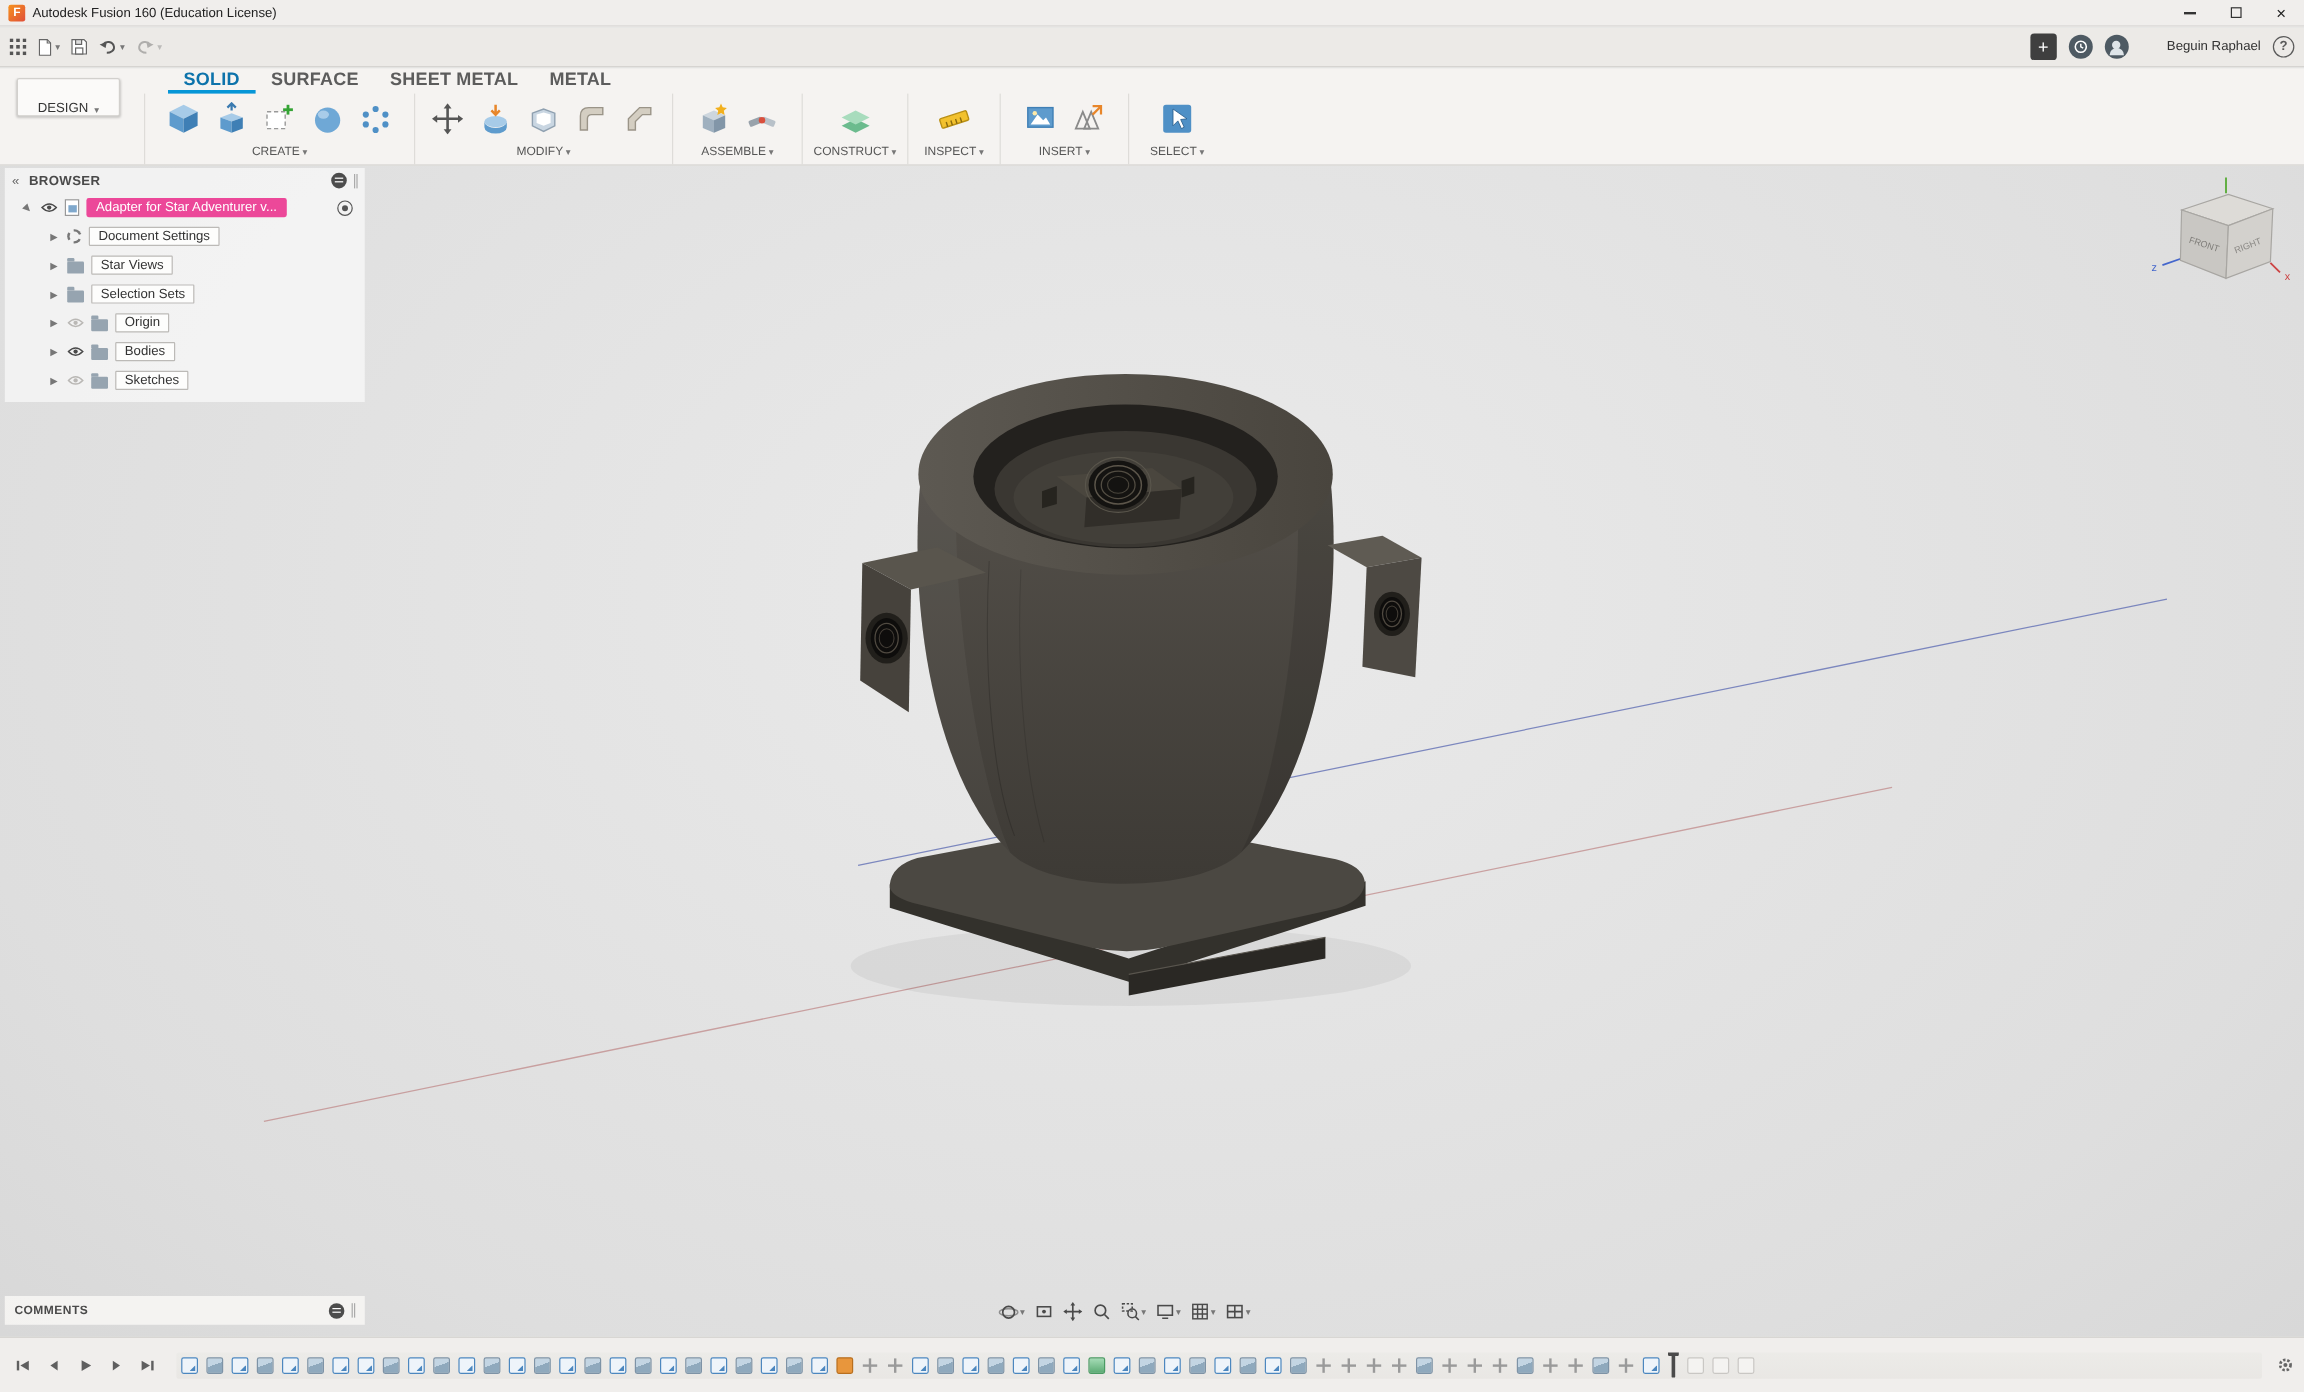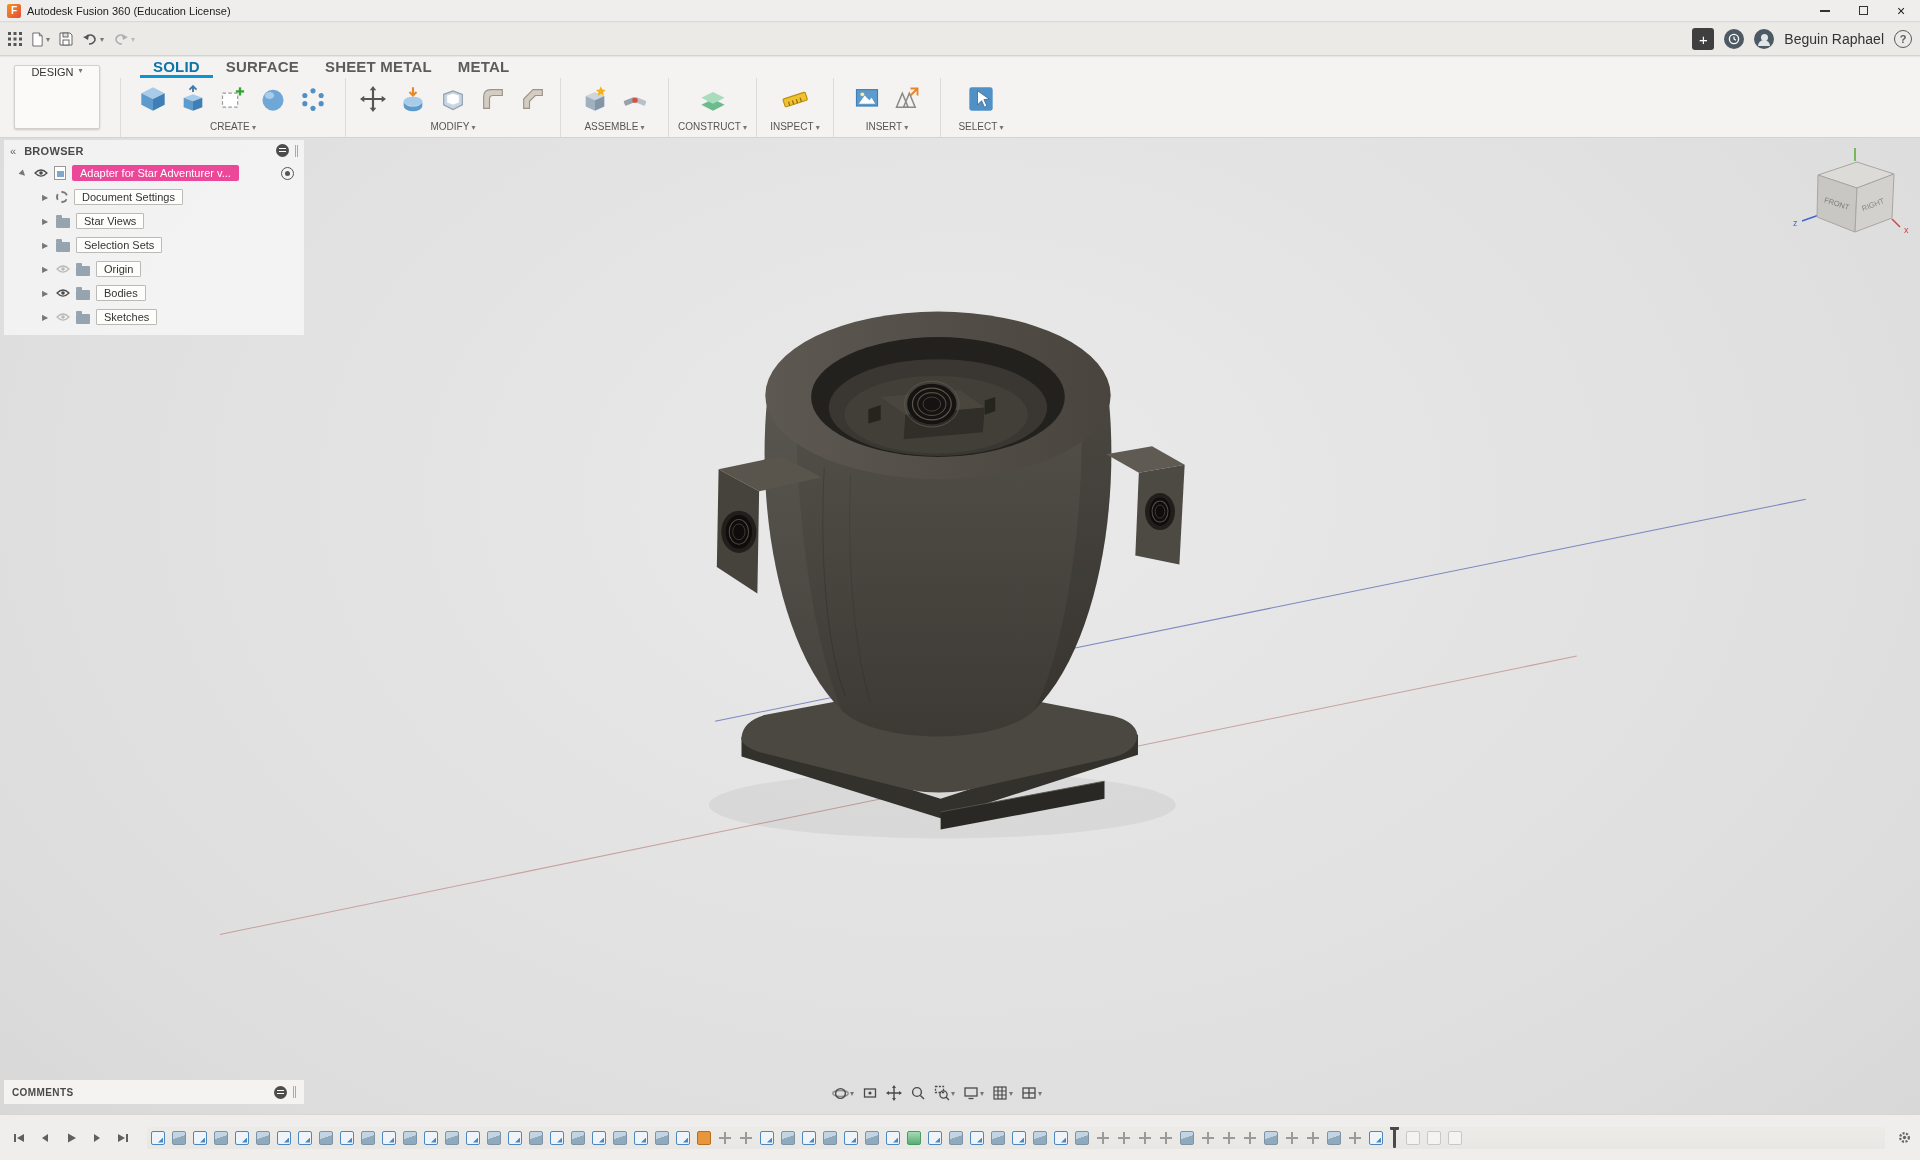--- a/index.html
+++ b/index.html
@@ -24,26 +24,26 @@
   .doc-tab { position:absolute; left:430px; right:240px; top:2px; bottom:0; background:#f3f1ee; border:1px solid #dbd9d6; border-bottom:none; border-radius:3px 3px 0 0; }
   .doc-tab-center { position:absolute; left:0; right:0; top:0; bottom:0; display:flex; align-items:center; justify-content:center; gap:6px; }
   .doc-title { font-size:12px; color:#333; }
   .tab-close { position:absolute; right:8px; top:7px; width:16px; height:16px; display:flex; align-items:center; justify-content:center; color:#555; font-size:13px; }
   .ab-right { position:absolute; right:8px; top:0; height:100%; display:flex; align-items:center; gap:10px; }
   .newtab-btn { width:22px; height:22px; background:#3f3f3f; color:#fff; border-radius:3px; display:flex; align-items:center; justify-content:center; font-size:15px; line-height:15px; }
   .circ-ic { width:20px; height:20px; border-radius:50%; background:#4e5a63; display:flex; align-items:center; justify-content:center; }
   .avatar-head { width:7px; height:7px; border-radius:50%; background:#dfe5e9; position:relative; top:-2px; }
   .avatar-body { position:absolute; width:12px; height:6px; border-radius:6px 6px 0 0; background:#dfe5e9; bottom:3px; }
   .circ-ic.avatar { position:relative; overflow:hidden; }
-  .user-name { font-size:14px; color:#333; }
+  .user-name { font-size:11px; color:#333;margin-left:22px; }
   .help-circ { width:18px; height:18px; border-radius:50%; border:1.5px solid #5a5a5a; color:#5a5a5a; font-size:11px; font-weight:bold; display:flex; align-items:center; justify-content:center; }
 
   
   #ribbon { position:absolute; top:57px; left:0; right:0; height:81px; background:#f5f3f1; border-bottom:1px solid #d5d3d0; z-index:48; }
-  .design-btn { position:absolute; left:14px; top:8px; width:86px; height:64px; background:#fbfaf9; border:1px solid #d2d0cd; border-radius:2px; box-shadow:0 1px 2px rgba(0,0,0,.18); display:flex; align-items:flex-start; justify-content:center; gap:5px; font-size:11px; color:#333; }
+  .design-btn { position:absolute; left:14px; top:8px; width:86px; height:32px; background:#fbfaf9; border:1px solid #d2d0cd; border-radius:2px; box-shadow:0 1px 2px rgba(0,0,0,.18); display:flex; align-items:flex-end; justify-content:center; gap:5px; font-size:11px; color:#333; }
   .rtabs { position:absolute; left:140px; top:0; height:21px; display:flex; }
   .rtab { padding:0 13px; font-size:15px; font-weight:bold; color:#5c5c5c; letter-spacing:.2px; line-height:19px; border-bottom:3px solid transparent; }
   .rtab.t-active { color:#0d73ab; border-bottom-color:#0696d7; }
   #rib-tools { position:absolute; left:120px; top:21px; right:0; bottom:0; display:flex; border-left:1px solid #dedcd9; }
   .rgroup { display:flex; flex-direction:column; align-items:center; border-right:1px solid #dedcd9; padding-top:2px; }
   .rgroup:last-child { border-right:none; }
   .rtools { display:flex; align-items:center; justify-content:center; height:38px; gap:6px; }
   .rtool { width:34px; height:36px; display:flex; align-items:center; justify-content:center; border-radius:2px; }
   .glabel { font-size:10px; color:#555; margin-top:3px; }
   .glabel::after { content:" ▾"; font-size:8px; color:#777; }
@@ -105,21 +105,21 @@
   .t-gr { background:#f4f3f1; border:1px solid #c9c7c4; }
   .t-marker { width:3px; height:20px; background:#4a4a4a; border-radius:1px; margin:0 3px; }
   .t-marker::before { content:""; position:absolute; top:-3px; left:-3px; width:9px; height:5px; background:#4a4a4a; border-radius:1px; }
   .tl-gear { margin-left:12px; display:flex; align-items:center; }
 </style>
 </head>
 <body>
 
 <div id="titlebar">
   <div class="app-logo">F</div>
-  <span id="win-title">Autodesk Fusion 360 (Education License)</span>
+  <span id="win-title">Autodesk Fusion 160 (Education License)</span>
   <div class="win-controls">
     <div class="wc wc-min">
         <span></span>
       </div>
     <div class="wc wc-max">
         <span></span>
       </div>
     <div class="wc wc-close">
         <span>×</span>
       </div>

